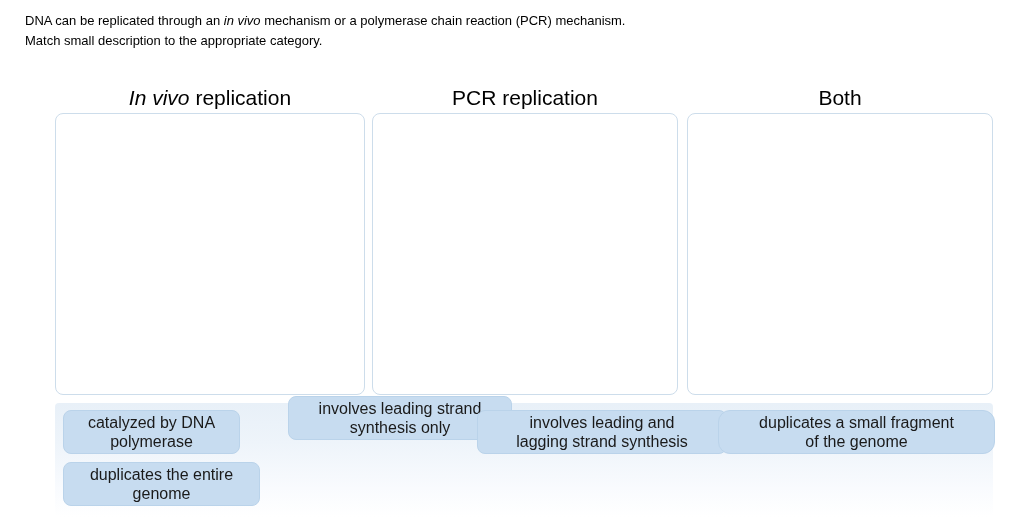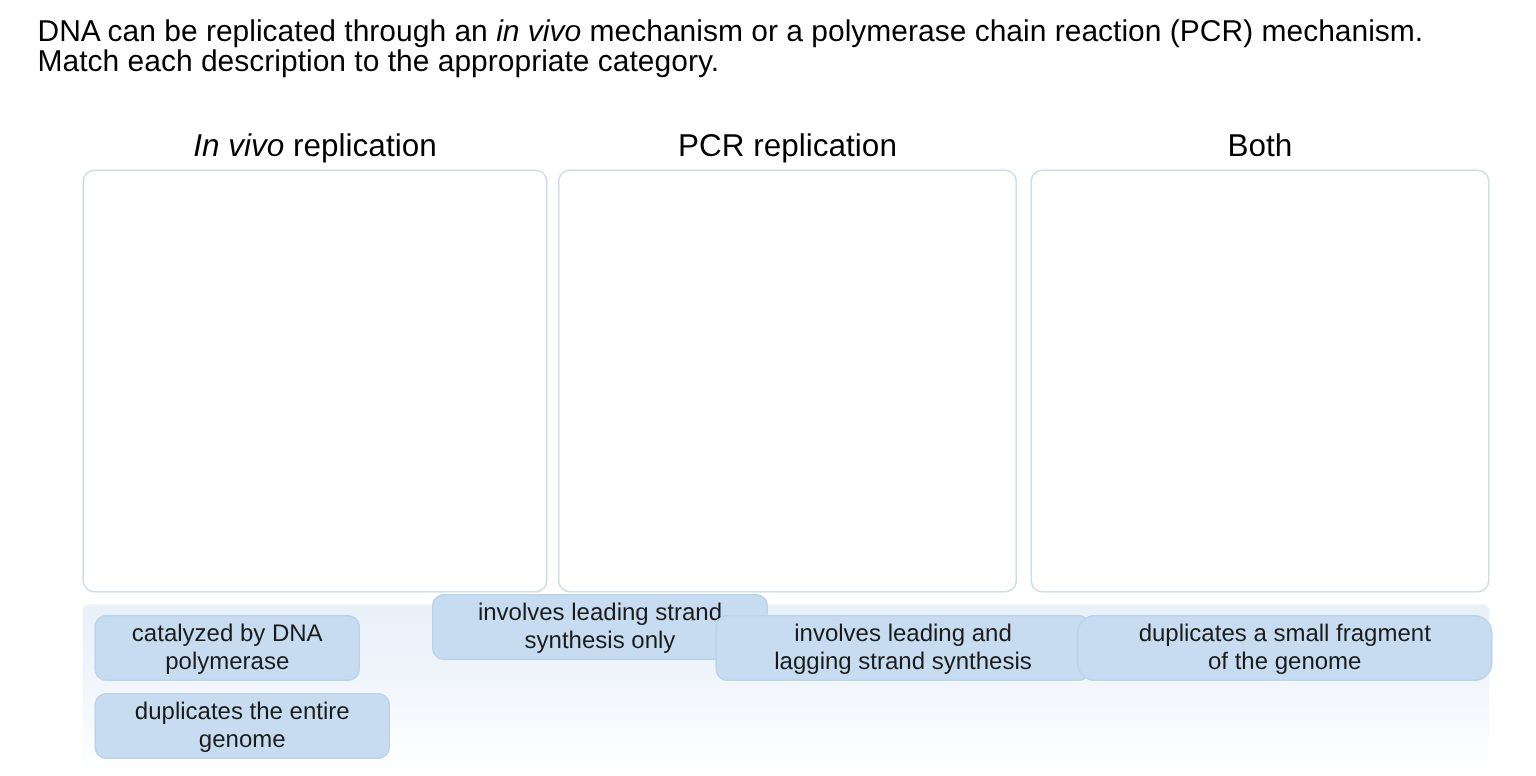--- a/index.html
+++ b/index.html
@@ -11,21 +11,21 @@
     background: #ffffff;
     font-family: "Liberation Sans", "DejaVu Sans", sans-serif;
     color: #111111;
     overflow: hidden;
   }
   .instructions {
     position: absolute;
     left: 25px;
     top: 11px;
     width: 985px;
-    font-size: 20px;
+    font-size: 13px;
     line-height: 20px;
     color: #000000;
   }
   .instructions em { font-style: italic; }
   .col-header {
     position: absolute;
     top: 87px;
     height: 21px;
     font-size: 21px;
     line-height: 21px;
@@ -81,21 +81,21 @@
   #chip-3 { left: 718px; top: 410px; width: 277px; border-radius: 12px; }
   #chip-4 { left: 63px;  top: 462px; width: 197px; }
 </style>
 </head>
 <body>
 
 <div class="stage">
 
   <div class="instructions">
     <div><span>DNA can be replicated through an </span><em>in vivo</em><span> mechanism or a polymerase chain reaction (PCR) mechanism.</span></div>
-    <div>Match each description to the appropriate category.</div>
+    <div>Match small description to the appropriate category.</div>
   </div>
 
   <div class="col-header" id="hdr-invivo"><em>In vivo</em><span> replication</span></div>
   <div class="col-header" id="hdr-pcr">PCR replication</div>
   <div class="col-header" id="hdr-both">Both</div>
 
   <div class="dropzone" id="zone-invivo"></div>
   <div class="dropzone" id="zone-pcr"></div>
   <div class="dropzone" id="zone-both"></div>
 

